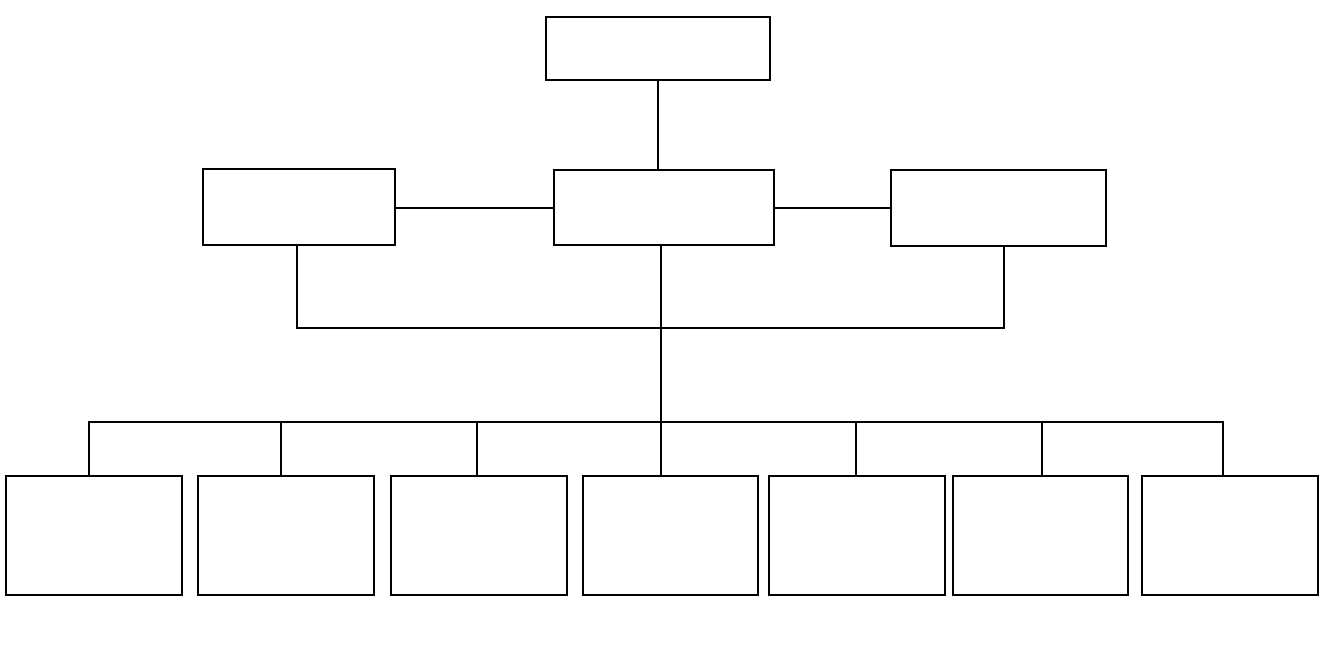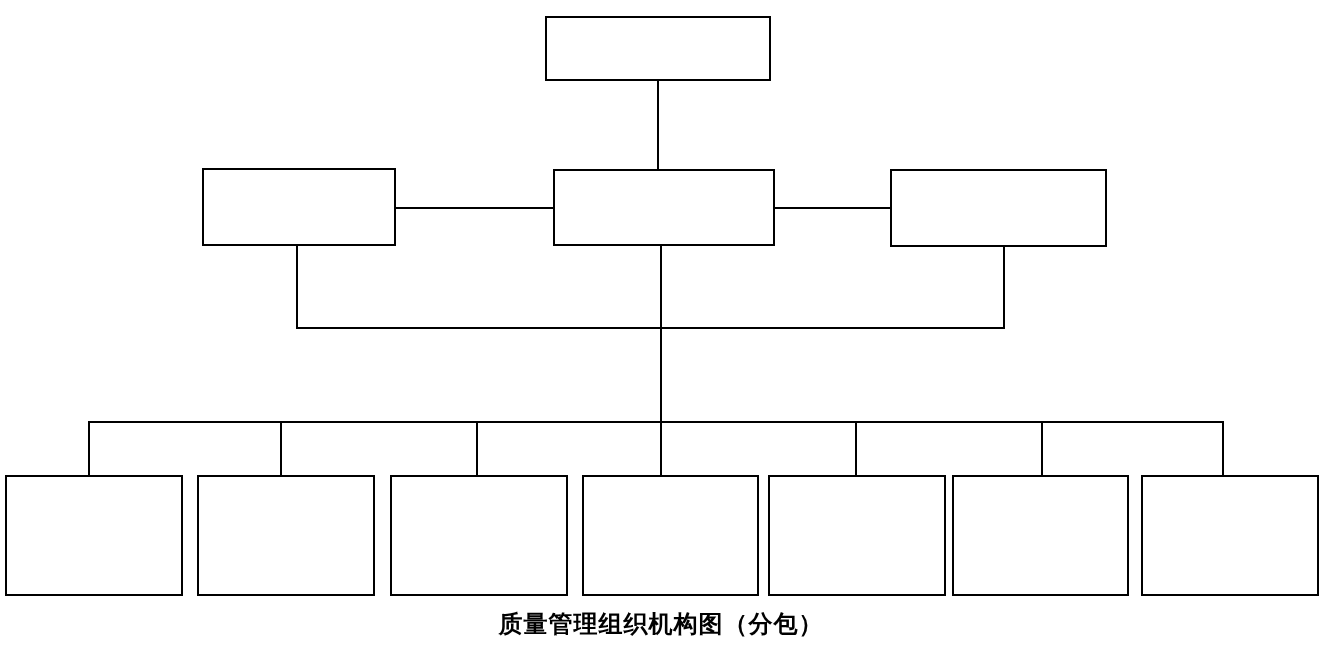--- a/index.html
+++ b/index.html
@@ -73,15 +73,14 @@
   <div class="line" style="left:88px; top:421px; width:1136px; height:2px;"></div>
 
   <div class="line" style="left:88px;   top:421px; width:2px; height:56px;"></div>
   <div class="line" style="left:280px;  top:421px; width:2px; height:56px;"></div>
   <div class="line" style="left:476px;  top:421px; width:2px; height:56px;"></div>
   <div class="line" style="left:660px;  top:421px; width:2px; height:56px;"></div>
   <div class="line" style="left:855px;  top:421px; width:2px; height:56px;"></div>
   <div class="line" style="left:1041px; top:421px; width:2px; height:56px;"></div>
   <div class="line" style="left:1222px; top:421px; width:2px; height:56px;"></div>
 
-  <div class="caption">质量管理组织机构图（分包）</div>
 
 </div>
 
 </body></html>

